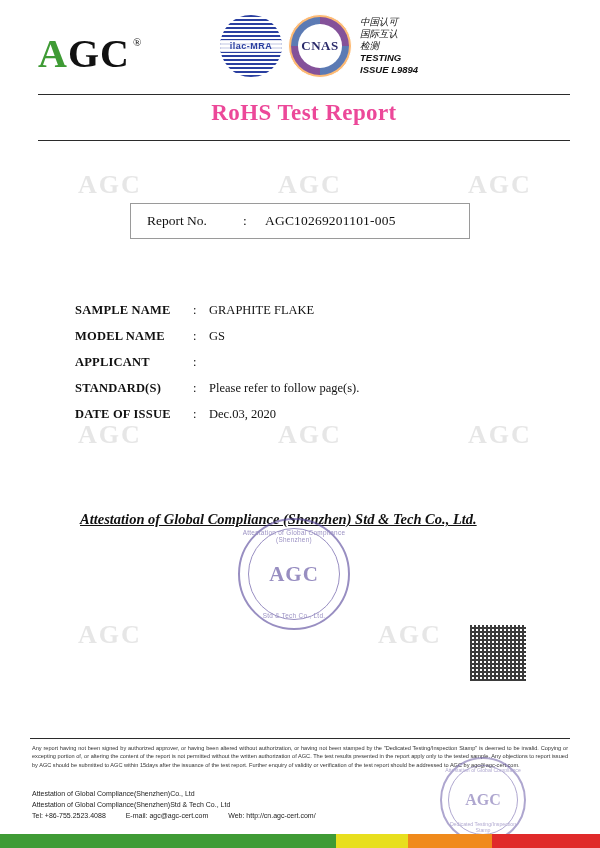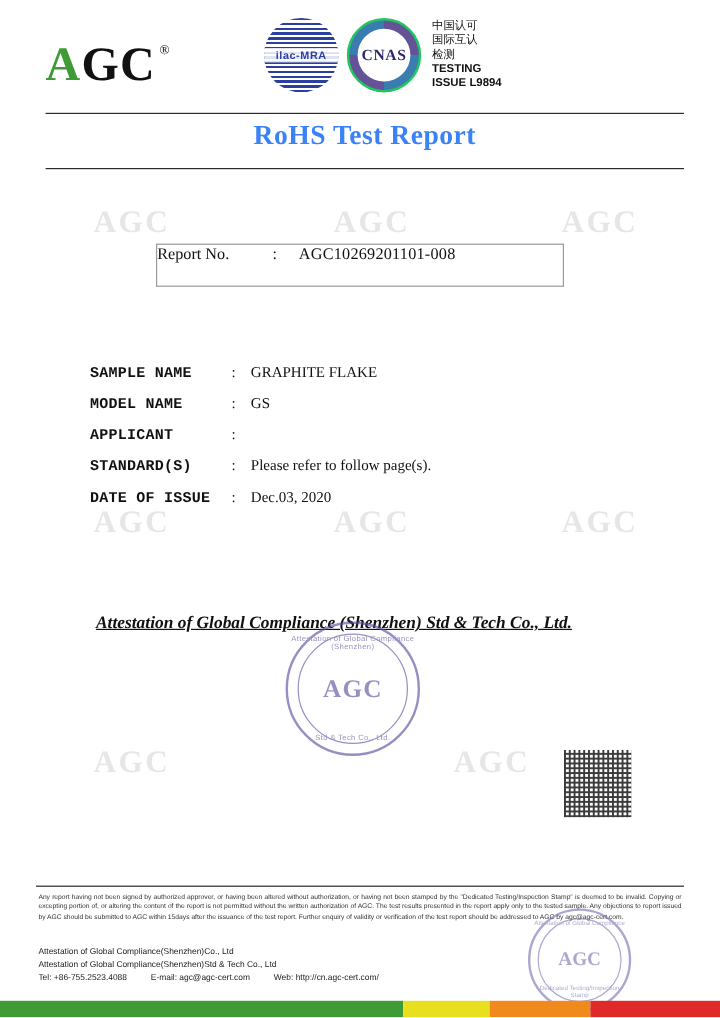--- a/index.html
+++ b/index.html
@@ -70,21 +70,21 @@
     font-size: 9px;
     font-weight: bold;
     color: #2a3fa0;
     background: rgba(255,255,255,0.85);
     padding: 1px 0;
     letter-spacing: .5px;
   }
   .cnas {
     width: 64px; height: 64px;
     border-radius: 50%;
-    background: #22c55e;
+    background: #fdba74;
     border: 1px solid #fff;
     position: relative;
     display: flex; align-items: center; justify-content: center;
   }
   .cnas-ring {
     position: absolute;
     inset: 2px;
     border-radius: 50%;
     background:
       conic-gradient(#6f3fa0 0 25%, #3f6fbf 25% 50%, #6f3fa0 50% 75%, #3f6fbf 75% 100%);
@@ -103,20 +103,21 @@
     font-size: 13px;
     color: #2a2a6a;
     letter-spacing: .5px;
   }
   .cnas-text {
     font-family: "Liberation Sans", sans-serif;
     font-size: 9.5px;
     line-height: 12px;
     color: #111;
     margin-left: 2px;
+    font-style: italic;
   }
   .cnas-text .bold { font-weight: bold; }
 
   .header-rule {
     position: absolute;
     left: 8px; right: 0px;
     top: 80px;
     border-top: 1.5px solid #2b2b2b;
   }
 
@@ -124,36 +125,36 @@
   .title-block {
     position: absolute;
     top: 100px; left: 38px; right: 30px;
     text-align: center;
   }
   .report-title {
     font-family: "Liberation Serif", serif;
     font-weight: bold;
     font-size: 23px;
     letter-spacing: .4px;
-    color: #3b82f6;
+    color: #ec4899;
     padding-bottom: 14px;
   }
   .title-rule {
     border-bottom: 1.2px solid #2b2b2b;
   }
 
   
   .report-no-box {
     position: absolute;
     top: 203px; left: 130px;
     width: 340px; height: 36px;
     border: 1px solid #9a9a9a;
     display: flex;
-    align-items: flex-start;
-    padding-left: 0;
+    align-items: center;
+    padding-left: 16px;
     font-size: 13.5px;
   }
   .rn-label { width: 96px; }
   .rn-colon { width: 22px; }
   .rn-value { letter-spacing: .2px; }
 
   
   .fields {
     position: absolute;
     top: 303px; left: 75px;
@@ -161,21 +162,21 @@
     font-size: 12.5px;
   }
   .field-row {
     display: flex;
     align-items: baseline;
     height: 26px;
   }
   .field-label {
     width: 118px;
     font-weight: bold;
-    font-family: Liberation Mono, monospace;
+    font-family: Liberation Serif, serif;
     letter-spacing: .2px;
   }
   .field-colon { width: 16px; }
   .field-value {
     font-family: "Liberation Serif", serif;
   }
 
   
   .attestation {
     position: absolute;
@@ -367,21 +368,21 @@
   </div>
 
   <div class="title-block">
     <div class="report-title">RoHS Test Report</div>
     <div class="title-rule"></div>
   </div>
 
   <div class="report-no-box">
     <span class="rn-label">Report No.</span>
     <span class="rn-colon">:</span>
-    <span class="rn-value">AGC10269201101-008</span>
+    <span class="rn-value">AGC10269201101-005</span>
   </div>
 
   <div class="fields">
     <div class="field-row">
       <span class="field-label">SAMPLE NAME</span>
       <span class="field-colon">:</span>
       <span class="field-value">GRAPHITE  FLAKE</span>
     </div>
     <div class="field-row">
       <span class="field-label">MODEL NAME</span>

